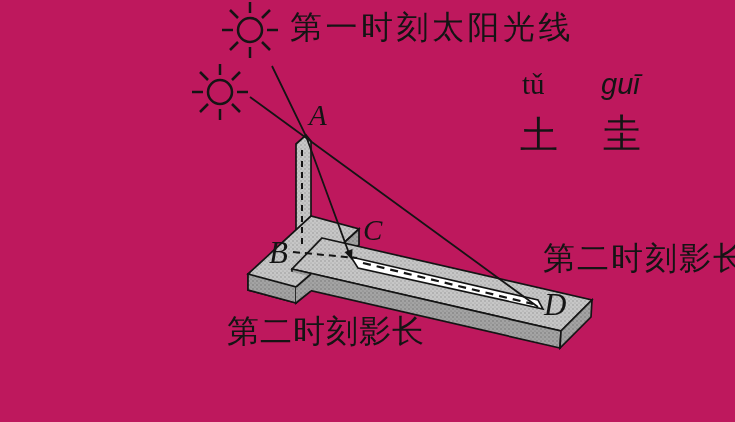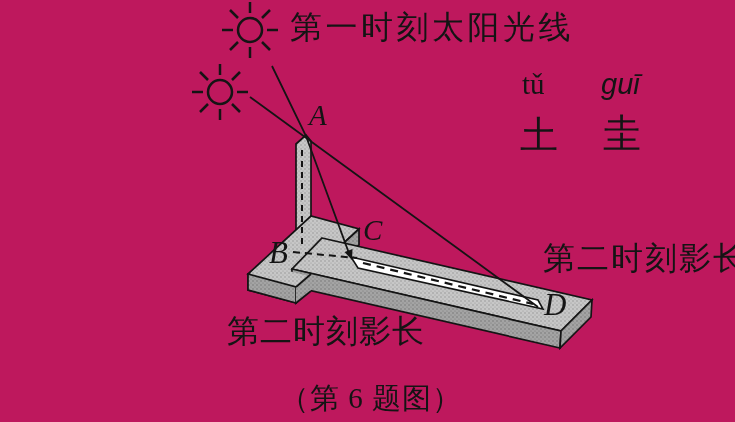--- a/index.html
+++ b/index.html
@@ -91,14 +91,13 @@
   <div class="lbl hanzi" style="left:603px;top:114px;">圭</div>
 
   <div class="lbl cjk" style="left:520px;top:242px;margin-left:23px;">第二时刻影长</div>
   <div class="lbl cjk" style="left:227px;top:315px;letter-spacing:1px;">第二时刻影长</div>
 
   <div class="lbl pt" style="left:309px;top:101px;font-size:29px;">A</div>
   <div class="lbl pt" style="left:269px;top:237px;font-size:31px;">B</div>
   <div class="lbl pt" style="left:363px;top:216px;font-size:29px;">C</div>
   <div class="lbl pt" style="left:544px;top:289px;font-size:31px;">D</div>
 
-  <div class="lbl" style="left:280px;top:384px;font-size:29px;letter-spacing:1px;">（第 6 题图）</div>
 </div>
 
 </body></html>

